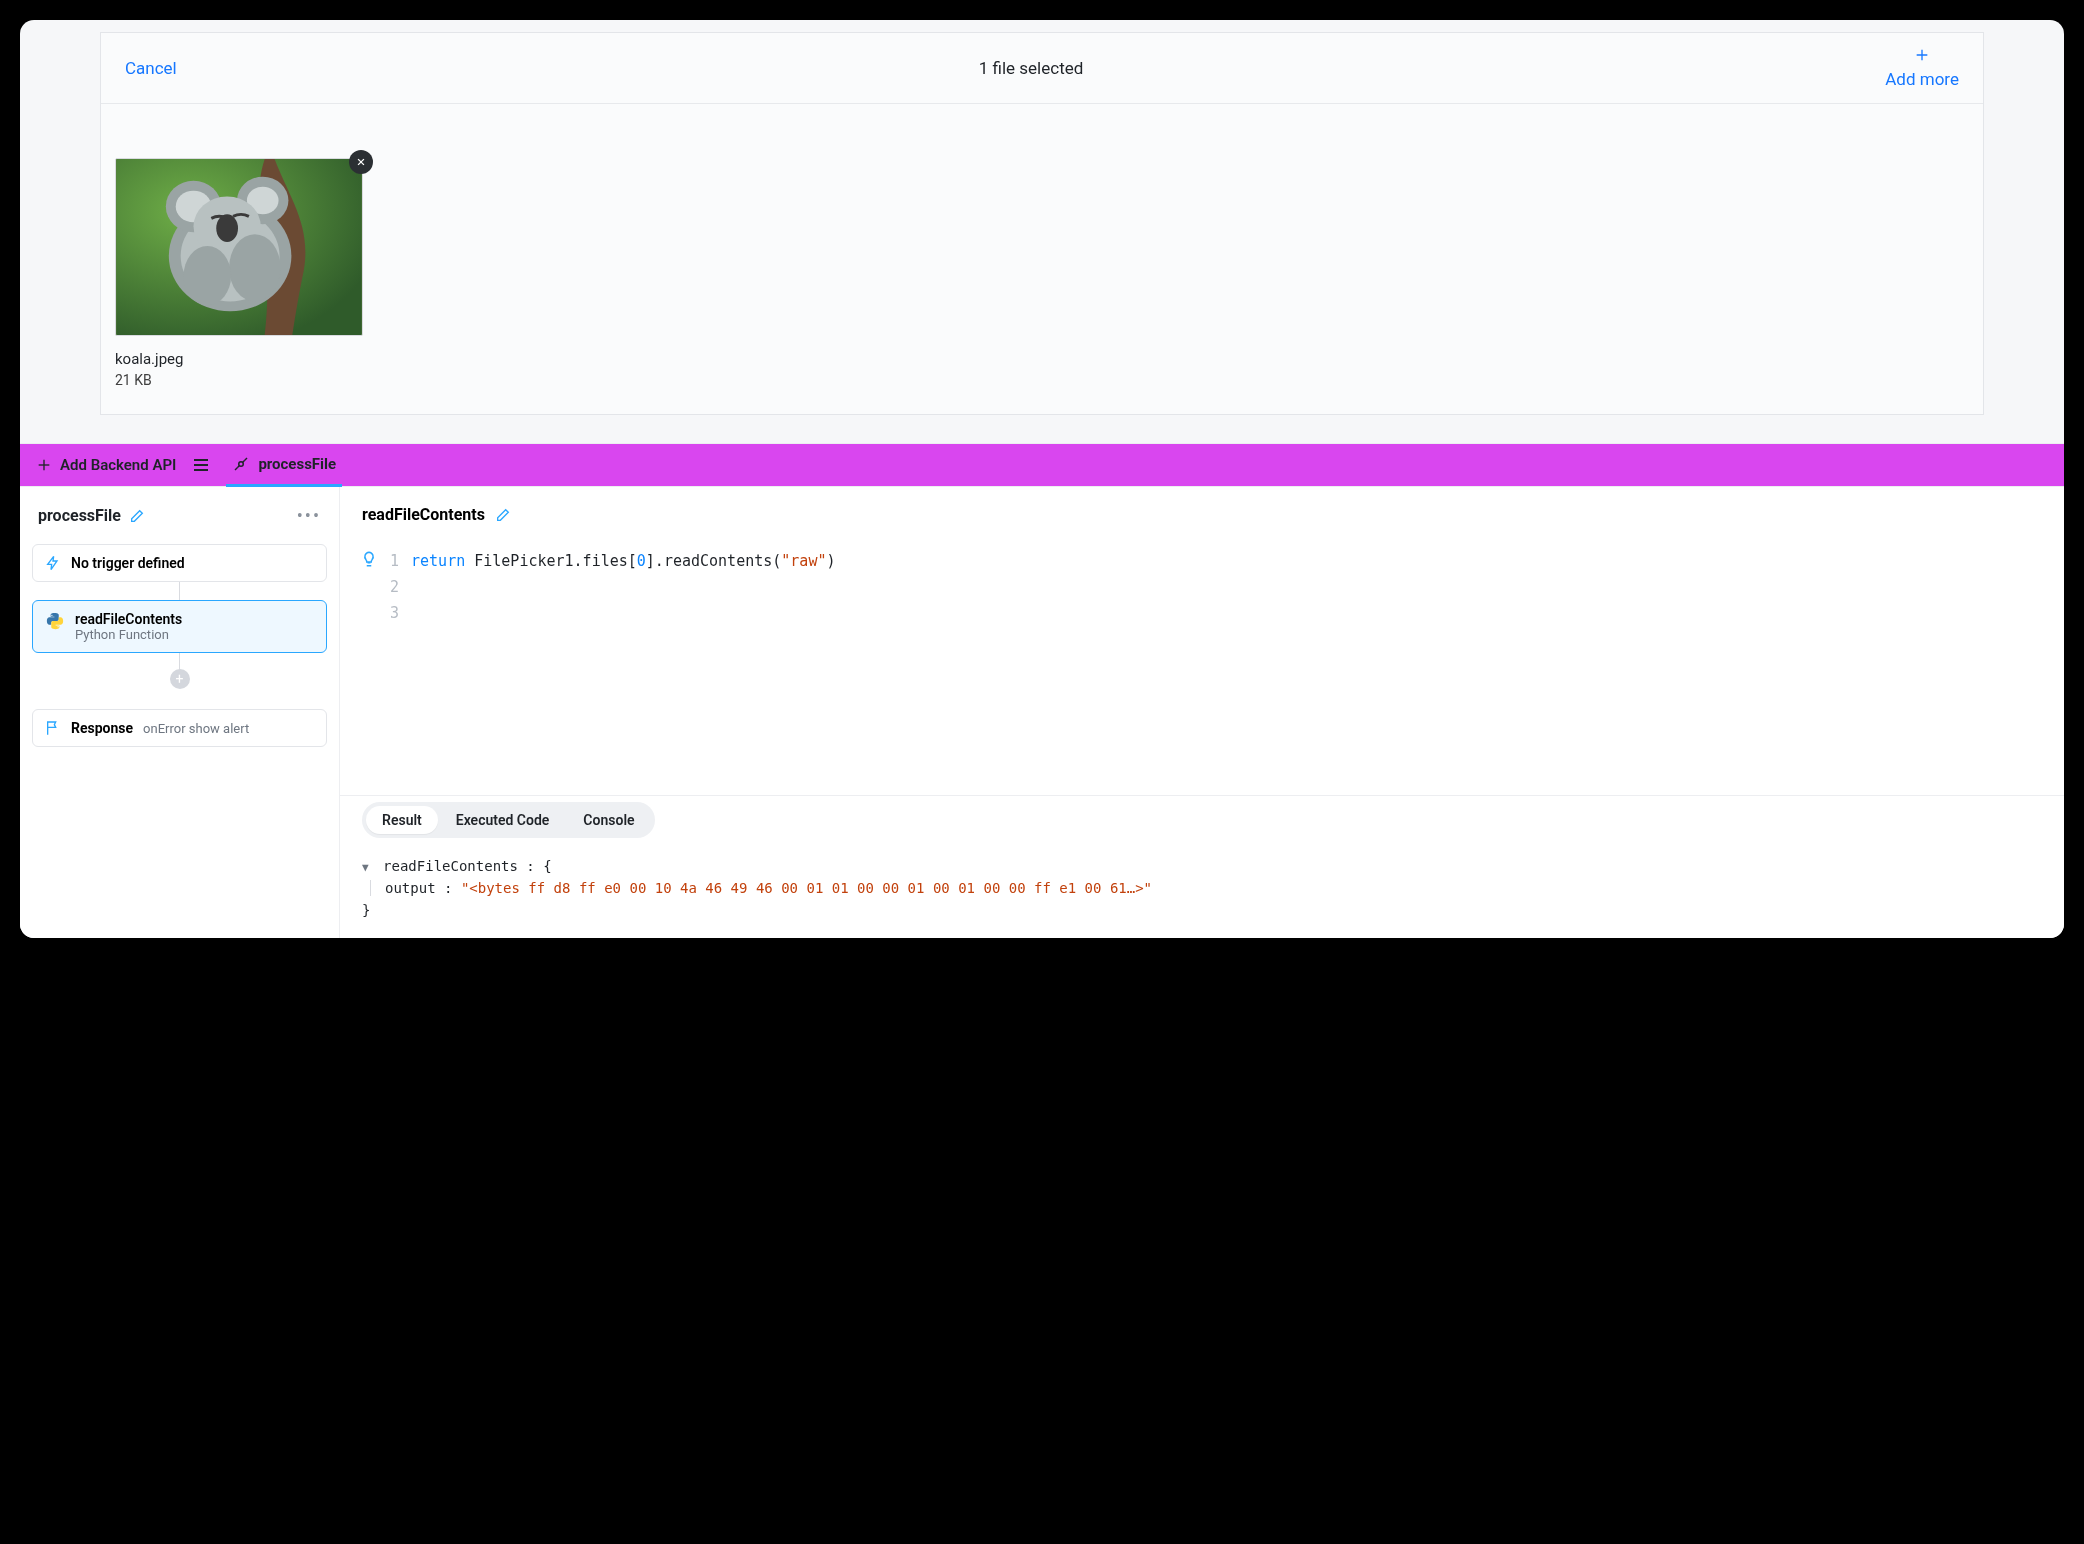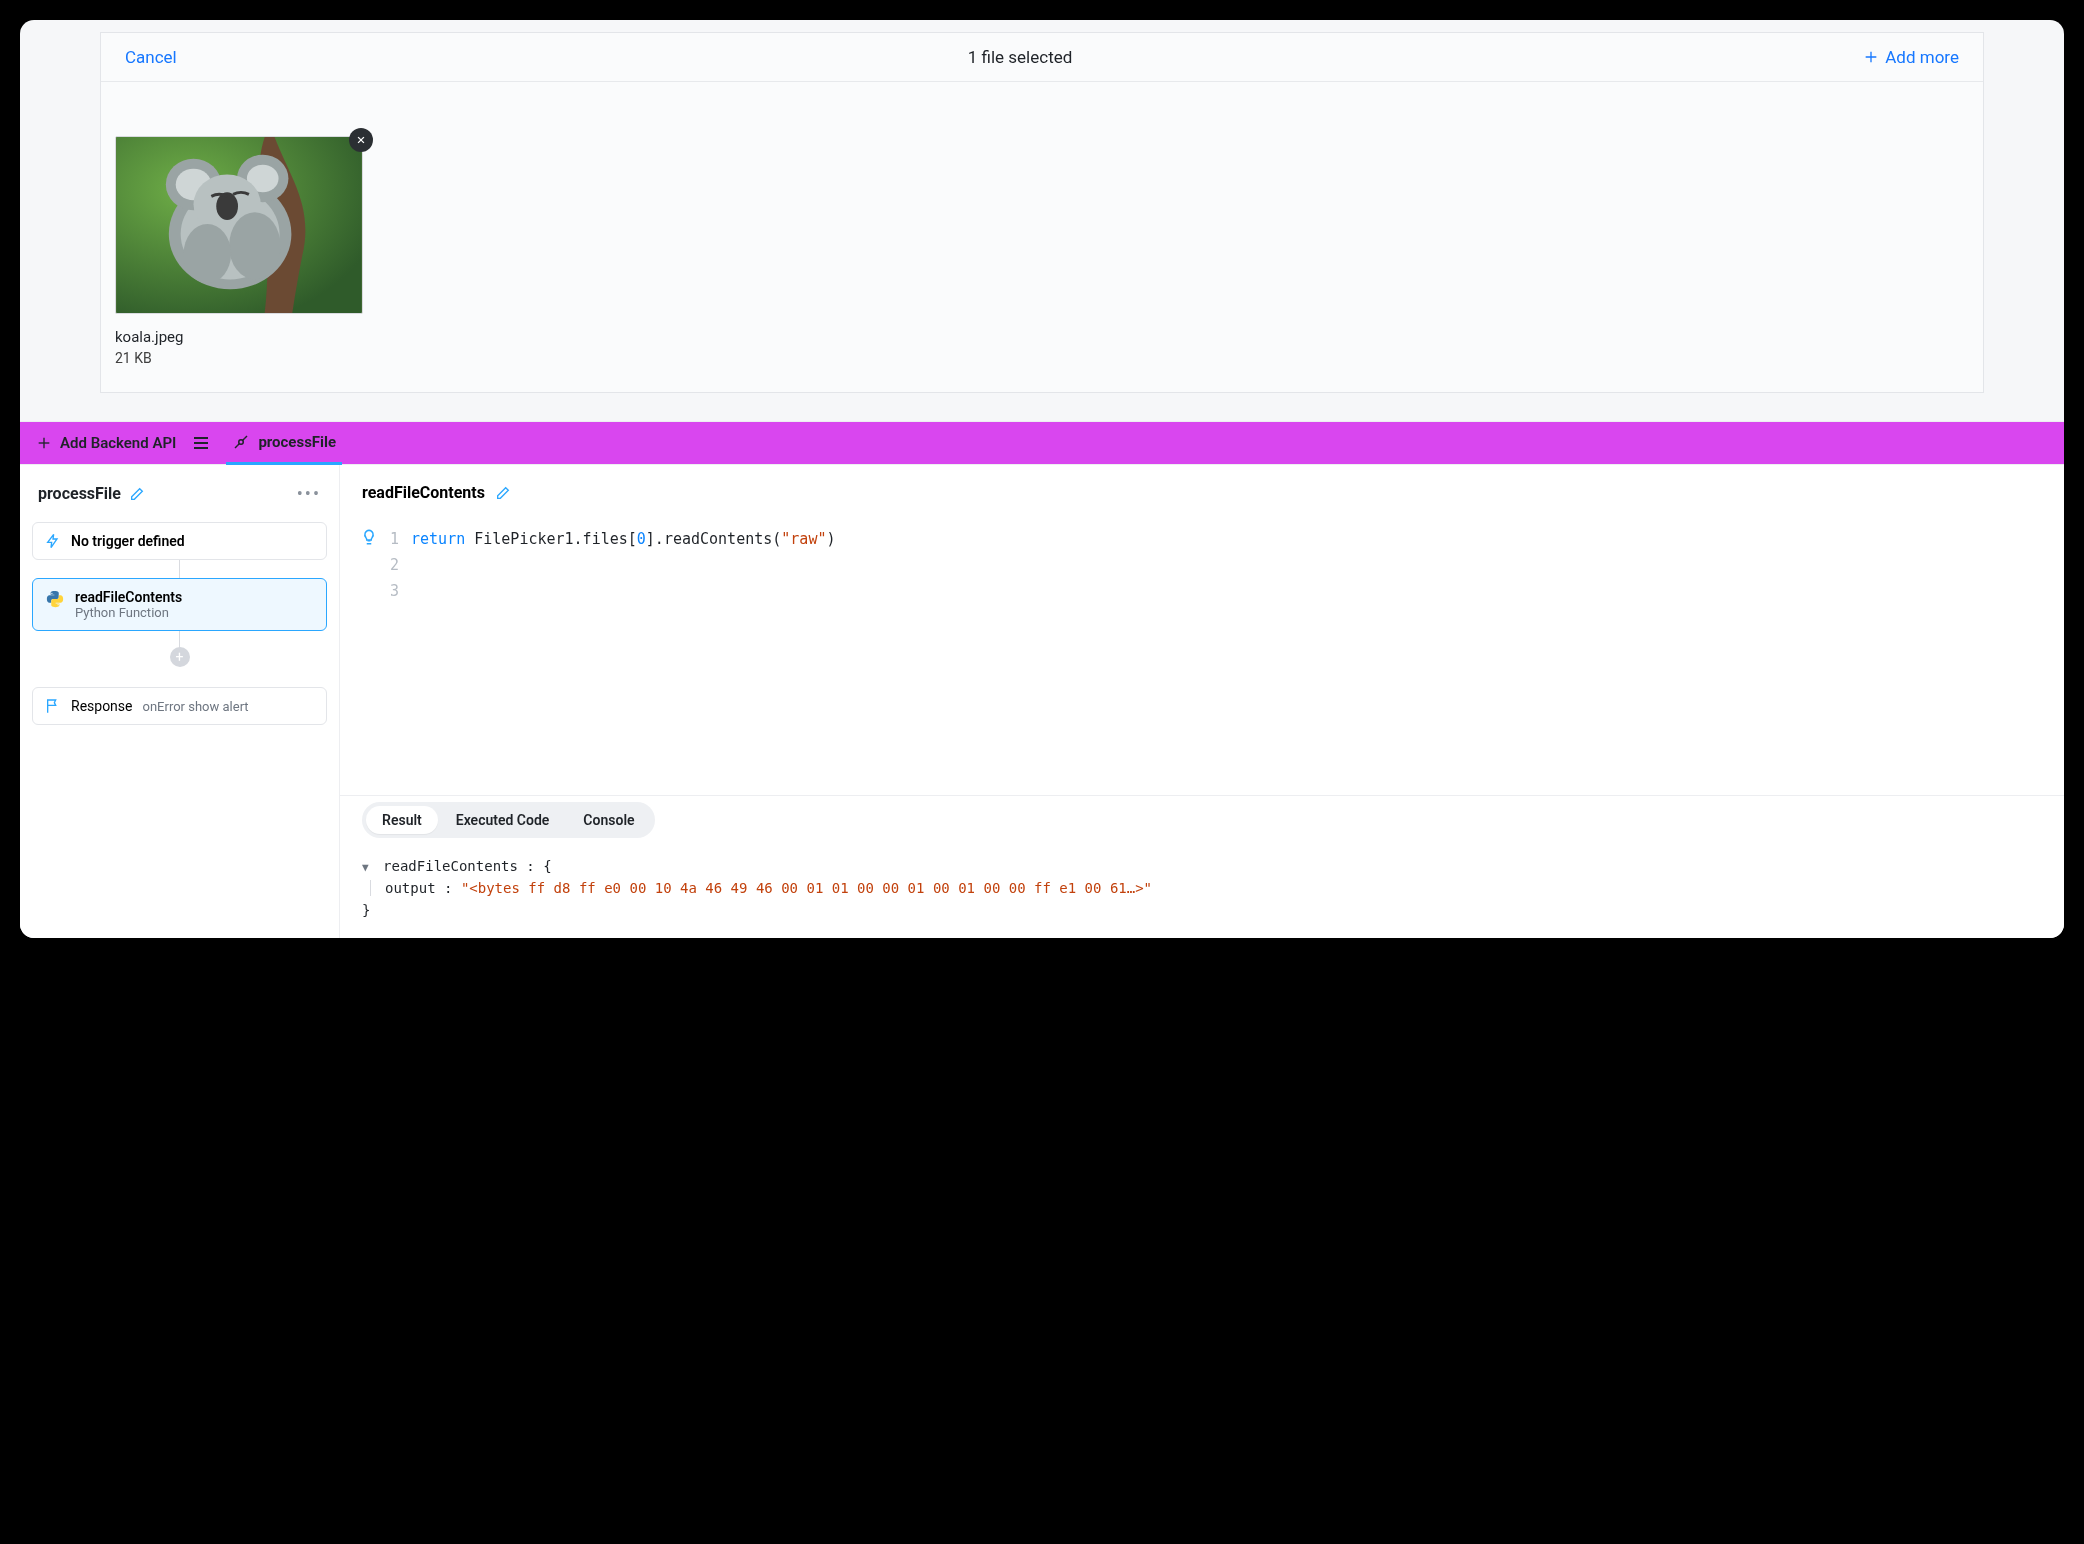--- a/index.html
+++ b/index.html
@@ -35,20 +35,21 @@
     padding: 14px 24px;
     border-bottom: 1px solid #e7e9ec;
     font-size: 17px;
   }
   .picker-cancel { color: #1677ff; cursor: pointer; }
   .picker-title { color: #1f2328; font-weight: 400; }
   .picker-add {
     color: #1677ff;
     display: flex; align-items: center; gap: 6px;
     cursor: pointer;
+    flex-direction: column;
   }
   .picker-body {
     padding: 14px 14px 26px 14px;
     display: flex;
     gap: 16px;
   }
   .file-card { position: relative; width: 250px; margin-top: 40px; }
   .thumb {
     width: 248px; height: 178px;
     border: 1px solid #d9dbe0;
@@ -287,21 +288,21 @@
         </div>
       </div>
       <div class="connector"></div>
       <div class="add-circle">+</div>
       <div class="spacer"></div>
 
       <div class="node">
         <svg class="flag-icon" viewBox="0 0 24 24" fill="none" stroke="#2aa7ff" stroke-width="2">
             <path d="M4 22V3h12l-2 4 2 4H4"></path>
           </svg>
-        <span style="font-weight:400;">Response</span>
+        <span style="font-weight:700;">Response</span>
         <span class="sub">onError show alert</span>
       </div>
     </div>
 
     <div class="right-pane">
       <div class="right-header">
         <span>readFileContents</span>
         <svg class="edit-pencil" viewBox="0 0 24 24">
             <path d="M4 20h4L20 8l-4-4L4 16v4z"></path>
           </svg>

